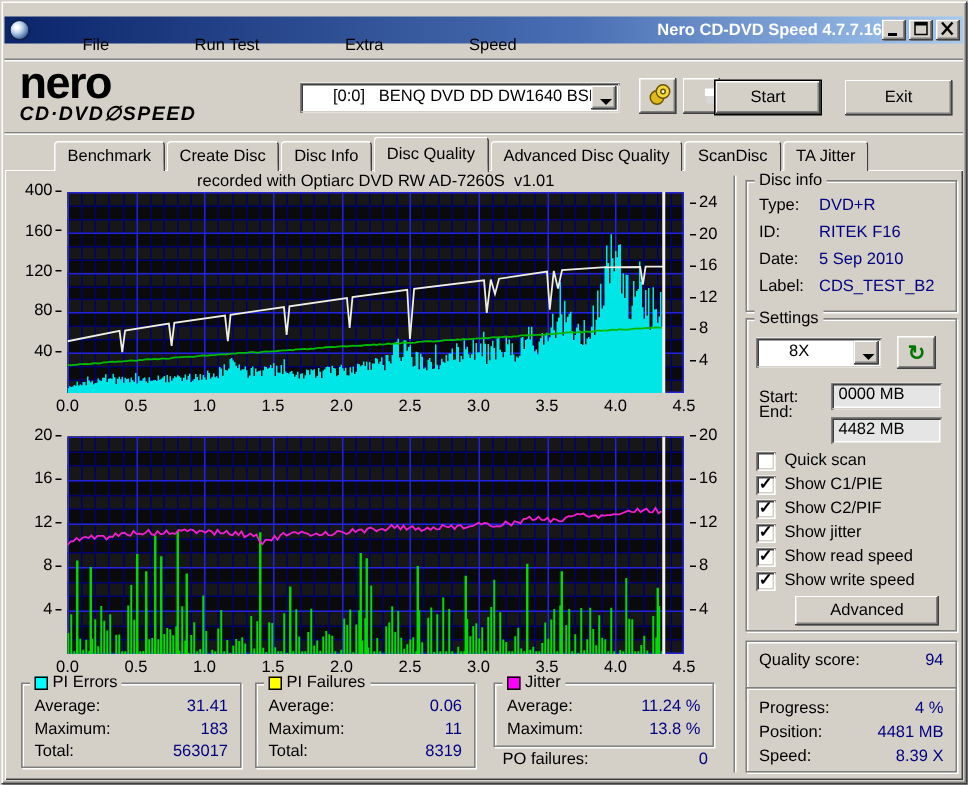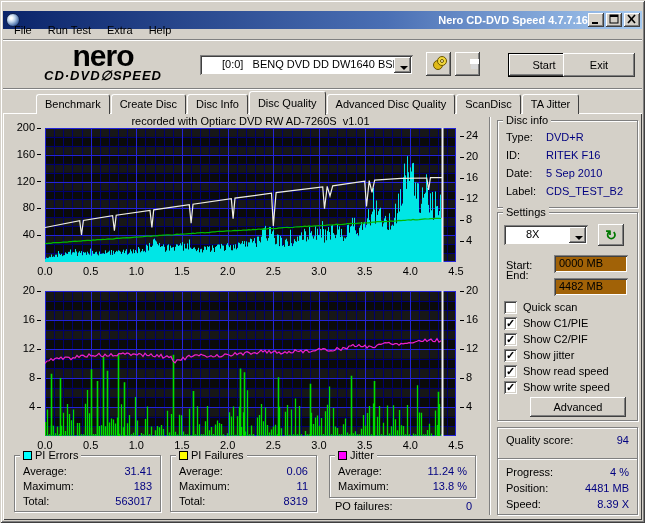--- a/index.html
+++ b/index.html
@@ -11,24 +11,24 @@
     background:linear-gradient(90deg,#0a246a,#4a6fb4 60%,#a6caf0);display:flex;align-items:center;padding:0 2px;text-align:right;}
   .app-icon{width:14px;height:14px;border-radius:50%;margin:0 3px 0 1px;flex:0 0 auto;
     background:radial-gradient(circle at 35% 35%,#ffffff 10%,#bcd2ea 35%,#4a6fa8 70%,#20345c 95%);
     border:1px solid #10204a;}
   .title-text{color:#fff;font-weight:bold;font-size:11px;flex:1;white-space:pre;overflow:hidden;}
   .win-buttons{display:flex;gap:2px;}
   .tbtn{width:16px;height:14px;padding:0;background:#d4d0c8;border:0;position:relative;cursor:default;
     box-shadow:inset -1px -1px 0 #404040,inset 1px 1px 0 #fff,inset -2px -2px 0 #808080,inset 2px 2px 0 #d4d0c8;}
   .tbtn svg{position:absolute;left:2px;top:1px;}
   .menubar{position:absolute;left:3px;top:21px;width:639px;height:18px;display:flex;align-items:center;padding-left:4px;gap:2px;}
-  .menu-item{padding:1px 7px;}
+  .menu-item{padding:1px 7px;margin-left:41px;}
   .divider{position:absolute;left:3px;width:639px;height:2px;border-top:1px solid #808080;border-bottom:1px solid #fff;}
   .header{position:absolute;left:3px;top:41px;width:639px;height:47px;}
-  .logo{position:absolute;left:10px;top:0px;width:180px;text-align:center;line-height:1;}
+  .logo{position:absolute;left:10px;top:0px;width:180px;text-align:left;line-height:1;}
   .logo-1{font-size:30px;font-weight:bold;letter-spacing:-1px;display:block;margin-bottom:-2px;}
   .logo-2{font-size:13px;font-weight:bold;font-style:italic;letter-spacing:1px;display:block;}
   .combo{position:absolute;left:197px;top:14px;width:213px;height:20px;background:#fff;
     box-shadow:inset 1px 1px 0 #808080,inset -1px -1px 0 #d4d0c8,inset 2px 2px 0 #404040,inset -2px -2px 0 #fff;}
   .combo-text{position:absolute;left:22px;top:3px;white-space:pre;}
   .combo-btn{position:absolute;right:2px;top:2px;width:17px;height:16px;background:#d4d0c8;border:0;
     box-shadow:inset -1px -1px 0 #404040,inset 1px 1px 0 #fff,inset -2px -2px 0 #808080,inset 2px 2px 0 #d4d0c8;}
   .arrow-down{width:0;height:0;border-left:4px solid transparent;border-right:4px solid transparent;border-top:4px solid #000;display:inline-block;}
   .btn{background:#d4d0c8;border:0;font-family:"Liberation Sans",sans-serif;font-size:11px;cursor:default;
     box-shadow:inset -1px -1px 0 #404040,inset 1px 1px 0 #fff,inset -2px -2px 0 #808080,inset 2px 2px 0 #d4d0c8;}
@@ -55,21 +55,21 @@
   .axlab-r::before{content:"";display:inline-block;width:4px;height:1px;background:#000;vertical-align:middle;margin-right:2px;}
   .axlab-x{text-align:center;}
   .vgroove{position:absolute;width:2px;border-left:1px solid #808080;border-right:1px solid #fff;}
   .groupbox{position:absolute;border:1px solid #808080;box-shadow:inset 1px 1px 0 #fff,1px 1px 0 #fff;background:#d4d0c8;}
   .gb-legend{position:absolute;top:-7px;left:5px;background:#d4d0c8;padding:0 3px;white-space:nowrap;display:flex;align-items:center;gap:3px;}
   .swatch{display:inline-block;width:9px;height:9px;border:1px solid #000;}
   .row{position:absolute;left:8px;right:8px;height:14px;}
   .row .lbl{position:absolute;left:0;}
   .row .val{position:absolute;right:0;color:#000080;white-space:pre;}
   .val-left{position:absolute;color:#000080;white-space:pre;}
-  .field{position:absolute;background:#a16207;box-shadow:inset 1px 1px 0 #808080,inset -1px -1px 0 #d4d0c8,inset 2px 2px 0 #404040,inset -2px -2px 0 #fff;}
+  .field{position:absolute;background:#e5e5e5;box-shadow:inset 1px 1px 0 #808080,inset -1px -1px 0 #d4d0c8,inset 2px 2px 0 #404040,inset -2px -2px 0 #fff;}
   .field span{position:absolute;left:5px;top:2px;white-space:pre;}
   .cb-row{position:absolute;left:6px;right:4px;height:14px;}
   .cb-box{position:absolute;left:0;top:0;width:13px;height:13px;background:#fff;text-align:center;line-height:12px;font-size:11px;font-weight:bold;
     box-shadow:inset 1px 1px 0 #808080,inset -1px -1px 0 #fff,inset 2px 2px 0 #404040,inset -2px -2px 0 #d4d0c8;}
   .cb-lbl{position:absolute;left:19px;top:0;}
 </style>
 </head>
 <body>
 
 <div class="stage">
@@ -95,21 +95,21 @@
             <line x1="9" y1="1" x2="2" y2="9" stroke="#000" stroke-width="1.6"></line>
           </svg>
         </button>
     </span>
   </div>
 
   <div class="menubar">
     <span class="menu-item">File</span>
     <span class="menu-item">Run Test</span>
     <span class="menu-item">Extra</span>
-    <span class="menu-item">Help</span>
+    <span class="menu-item">Speed</span>
   </div>
   <div class="divider" style="top:39px"></div>
 
   <div class="header">
     <div class="logo">
       <span class="logo-1">nero</span>
       <span class="logo-2">CD·DVD∅SPEED</span>
     </div>
     <div class="combo">
       <span class="combo-text">[0:0]   BENQ DVD DD DW1640 BSLB</span>
@@ -118,21 +118,21 @@
     <button class="btn btn-sm" style="left:423px">
       <svg class="eject-glyph" width="16" height="16">
         <circle cx="6" cy="10" r="4.5" fill="#e0ba18" stroke="#6a5400"></circle>
         <circle cx="10" cy="6" r="4.5" fill="#f2d83a" stroke="#6a5400"></circle>
         <circle cx="10" cy="6" r="1.5" fill="#fff8d0" stroke="#6a5400"></circle>
       </svg>
     </button>
     <button class="btn btn-sm" style="left:452px">
       <span class="floppy"><span class="shutter"></span><span class="label"></span></span>
     </button>
-    <button class="btn btn-main btn-default" style="left:505px">Start</button>
+    <button class="btn btn-main btn-default" style="left:473px">Start</button>
     <button class="btn btn-main" style="left:560px">Exit</button>
   </div>
   <div class="divider" style="top:88px"></div>
 
   <div class="tabstrip">
     <div class="tab">Benchmark</div>
     <div class="tab">Create Disc</div>
     <div class="tab">Disc Info</div>
     <div class="tab active">Disc Quality</div>
     <div class="tab">Advanced Disc Quality</div>
@@ -159,21 +159,21 @@
         <path d="M0.5,0V134M46.5,0V134M91.5,0V134M137.5,0V134M183.5,0V134M228.5,0V134M274.5,0V134M320.5,0V134M365.5,0V134M410.5,0V134M0,107.5H411M0,80.5H411M0,54.5H411M0,27.5H411M0,0.5H411M0.5,0V134M0,133.5H411" stroke="#2424d8" stroke-width="1" fill="none"></path>
         <path d="M0.5,134V130.9M1.5,134V129.5M2.5,134V130.0M3.5,134V129.7M4.5,134V128.7M5.5,134V129.1M6.5,134V126.5M7.5,134V129.0M8.5,134V128.4M9.5,134V128.9M10.5,134V126.7M11.5,134V126.6M12.5,134V128.9M13.5,134V123.0M14.5,134V125.7M15.5,134V126.9M16.5,134V125.9M17.5,134V128.1M18.5,134V127.3M19.5,134V127.1M20.5,134V124.4M21.5,134V125.5M22.5,134V126.0M23.5,134V123.9M24.5,134V123.8M25.5,134V121.5M26.5,134V126.6M27.5,134V124.5M28.5,134V124.1M29.5,134V124.5M30.5,134V121.1M31.5,134V123.5M32.5,134V128.0M33.5,134V124.5M34.5,134V123.2M35.5,134V124.9M36.5,134V123.1M37.5,134V127.2M38.5,134V123.9M39.5,134V124.7M40.5,134V124.3M41.5,134V126.8M42.5,134V123.7M43.5,134V125.5M44.5,134V126.6M45.5,134V120.6M46.5,134V127.7M47.5,134V122.9M48.5,134V125.8M49.5,134V125.9M50.5,134V124.2M51.5,134V123.7M52.5,134V126.3M53.5,134V127.4M54.5,134V123.5M55.5,134V125.9M56.5,134V125.8M57.5,134V125.5M58.5,134V125.3M59.5,134V126.0M60.5,134V122.3M61.5,134V125.2M62.5,134V124.5M63.5,134V123.7M64.5,134V122.7M65.5,134V126.8M66.5,134V122.0M67.5,134V126.9M68.5,134V122.8M69.5,134V125.9M70.5,134V124.1M71.5,134V122.8M72.5,134V123.5M73.5,134V122.2M74.5,134V122.8M75.5,134V123.7M76.5,134V126.0M77.5,134V123.8M78.5,134V121.7M79.5,134V125.1M80.5,134V122.7M81.5,134V121.2M82.5,134V126.6M83.5,134V125.9M84.5,134V124.7M85.5,134V121.3M86.5,134V123.3M87.5,134V125.5M88.5,134V121.4M89.5,134V125.1M90.5,134V122.0M91.5,134V123.5M92.5,134V125.2M93.5,134V119.0M94.5,134V120.6M95.5,134V124.3M96.5,134V123.1M97.5,134V121.0M98.5,134V123.5M99.5,134V122.8M100.5,134V124.2M101.5,134V116.7M102.5,134V117.7M103.5,134V122.5M104.5,134V114.9M105.5,134V118.7M106.5,134V119.0M107.5,134V117.6M108.5,134V111.4M109.5,134V110.6M110.5,134V112.4M111.5,134V113.5M112.5,134V115.9M113.5,134V117.3M114.5,134V115.0M115.5,134V119.0M116.5,134V118.2M117.5,134V118.2M118.5,134V116.4M119.5,134V118.9M120.5,134V123.8M121.5,134V122.4M122.5,134V117.3M123.5,134V116.4M124.5,134V122.6M125.5,134V117.6M126.5,134V119.8M127.5,134V119.3M128.5,134V119.0M129.5,134V122.7M130.5,134V118.8M131.5,134V116.3M132.5,134V116.6M133.5,134V117.9M134.5,134V117.2M135.5,134V115.3M136.5,134V117.4M137.5,134V114.0M138.5,134V122.7M139.5,134V115.8M140.5,134V120.4M141.5,134V120.5M142.5,134V115.4M143.5,134V121.4M144.5,134V111.5M145.5,134V119.6M146.5,134V120.7M147.5,134V121.0M148.5,134V119.8M149.5,134V119.3M150.5,134V121.2M151.5,134V123.1M152.5,134V121.8M153.5,134V119.8M154.5,134V124.3M155.5,134V121.2M156.5,134V120.8M157.5,134V124.4M158.5,134V122.1M159.5,134V118.4M160.5,134V118.8M161.5,134V121.8M162.5,134V118.2M163.5,134V118.9M164.5,134V118.2M165.5,134V123.9M166.5,134V122.5M167.5,134V117.3M168.5,134V119.9M169.5,134V124.0M170.5,134V119.0M171.5,134V118.1M172.5,134V116.7M173.5,134V116.4M174.5,134V116.6M175.5,134V120.6M176.5,134V115.9M177.5,134V117.4M178.5,134V117.6M179.5,134V122.9M180.5,134V122.0M181.5,134V116.7M182.5,134V115.2M183.5,134V117.5M184.5,134V119.1M185.5,134V117.1M186.5,134V122.2M187.5,134V122.3M188.5,134V116.8M189.5,134V120.4M190.5,134V116.3M191.5,134V121.3M192.5,134V119.9M193.5,134V114.5M194.5,134V114.9M195.5,134V116.2M196.5,134V115.3M197.5,134V113.0M198.5,134V116.0M199.5,134V113.1M200.5,134V118.6M201.5,134V113.4M202.5,134V118.5M203.5,134V114.3M204.5,134V114.4M205.5,134V110.6M206.5,134V111.1M207.5,134V114.5M208.5,134V113.0M209.5,134V110.1M210.5,134V115.3M211.5,134V118.9M212.5,134V108.6M213.5,134V108.6M214.5,134V112.9M215.5,134V114.4M216.5,134V108.7M217.5,134V101.4M218.5,134V100.4M219.5,134V99.9M220.5,134V97.9M221.5,134V110.3M222.5,134V112.7M223.5,134V110.0M224.5,134V98.9M225.5,134V99.0M226.5,134V105.9M227.5,134V103.4M228.5,134V102.1M229.5,134V110.0M230.5,134V116.3M231.5,134V115.8M232.5,134V106.5M233.5,134V106.8M234.5,134V118.1M235.5,134V107.8M236.5,134V109.8M237.5,134V117.8M238.5,134V117.0M239.5,134V118.8M240.5,134V111.8M241.5,134V110.7M242.5,134V113.4M243.5,134V118.0M244.5,134V117.6M245.5,134V101.7M246.5,134V115.1M247.5,134V118.1M248.5,134V115.5M249.5,134V111.2M250.5,134V113.1M251.5,134V113.8M252.5,134V108.6M253.5,134V112.9M254.5,134V107.6M255.5,134V107.6M256.5,134V104.3M257.5,134V111.9M258.5,134V111.7M259.5,134V100.8M260.5,134V103.3M261.5,134V113.4M262.5,134V109.1M263.5,134V111.5M264.5,134V98.8M265.5,134V104.8M266.5,134V103.2M267.5,134V108.2M268.5,134V110.6M269.5,134V108.2M270.5,134V98.3M271.5,134V111.8M272.5,134V100.7M273.5,134V107.0M274.5,134V106.8M275.5,134V101.0M276.5,134V109.5M277.5,134V93.1M278.5,134V101.1M279.5,134V114.6M280.5,134V101.4M281.5,134V112.2M282.5,134V102.9M283.5,134V99.1M284.5,134V104.0M285.5,134V111.6M286.5,134V97.6M287.5,134V97.1M288.5,134V105.1M289.5,134V106.7M290.5,134V110.1M291.5,134V106.7M292.5,134V96.5M293.5,134V101.5M294.5,134V98.4M295.5,134V108.9M296.5,134V100.9M297.5,134V108.3M298.5,134V113.0M299.5,134V109.6M300.5,134V110.5M301.5,134V109.1M302.5,134V97.1M303.5,134V96.7M304.5,134V104.7M305.5,134V98.7M306.5,134V97.8M307.5,134V89.8M308.5,134V98.4M309.5,134V89.8M310.5,134V102.3M311.5,134V106.1M312.5,134V105.0M313.5,134V108.1M314.5,134V99.7M315.5,134V97.4M316.5,134V94.0M317.5,134V101.9M318.5,134V95.5M319.5,134V93.9M320.5,134V99.5M321.5,134V96.8M322.5,134V90.3M323.5,134V81.2M324.5,134V92.1M325.5,134V97.4M326.5,134V86.3M327.5,134V83.6M328.5,134V60.0M329.5,134V81.5M330.5,134V95.6M331.5,134V72.5M332.5,134V86.9M333.5,134V83.2M334.5,134V81.1M335.5,134V79.8M336.5,134V92.7M337.5,134V98.6M338.5,134V95.4M339.5,134V90.4M340.5,134V87.9M341.5,134V92.3M342.5,134V101.4M343.5,134V102.0M344.5,134V85.3M345.5,134V101.5M346.5,134V97.7M347.5,134V96.6M348.5,134V97.8M349.5,134V89.8M350.5,134V75.7M351.5,134V95.3M352.5,134V85.2M353.5,134V65.6M354.5,134V83.5M355.5,134V61.1M356.5,134V77.6M357.5,134V75.6M358.5,134V49.3M359.5,134V35.6M360.5,134V47.4M361.5,134V60.9M362.5,134V28.2M363.5,134V44.2M364.5,134V52.9M365.5,134V39.4M366.5,134V43.5M367.5,134V35.3M368.5,134V34.9M369.5,134V67.7M370.5,134V54.4M371.5,134V70.7M372.5,134V55.1M373.5,134V55.4M374.5,134V84.5M375.5,134V84.9M376.5,134V75.8M377.5,134V59.4M378.5,134V69.7M379.5,134V66.0M380.5,134V64.6M381.5,134V46.3M382.5,134V59.9M383.5,134V76.9M384.5,134V84.5M385.5,134V65.3M386.5,134V82.3M387.5,134V64.0M388.5,134V91.9M389.5,134V89.9M390.5,134V63.5M391.5,134V78.4M392.5,134V78.0M393.5,134V87.2M394.5,134V83.0M395.5,134V66.6M396.5,134V89.9M397.5,134V73.1" stroke="#00e6e6" stroke-width="1" fill="none"></path>
         <polyline points="0.0,99.5 34.7,92.6 36.5,106.8 38.4,92.4 67.6,87.7 69.4,102.6 71.2,87.2 105.0,82.4 106.9,99.5 108.7,81.9 144.3,76.7 146.1,95.3 148.0,76.2 186.3,70.7 188.1,90.6 190.0,70.1 226.5,65.2 228.3,97.9 231.1,64.6 277.7,58.9 279.5,80.6 282.2,58.4 285.0,68.0 287.7,57.8 319.7,53.1 321.5,78.5 324.2,52.6 327.0,64.4 329.7,52.1 356.2,50.3 381.8,50.0 383.6,61.8 385.4,49.7 397.3,49.7" stroke="#eeeee2" stroke-width="1.2" fill="none"></polyline>
         <polyline points="0,115.3 2,115.6 4,115.2 6,115.3 8,114.7 10,114.7 12,114.6 14,114.7 16,114.5 18,114.1 20,114.2 22,114.2 24,113.6 26,113.6 28,113.3 30,113.1 32,113.3 34,113.0 36,113.1 38,112.7 40,112.7 42,112.3 44,112.4 46,112.6 48,111.9 50,112.1 52,111.6 54,111.5 56,111.6 58,111.3 60,111.5 62,111.2 64,110.9 66,111.2 68,111.1 70,110.6 72,110.2 74,110.3 76,110.1 78,109.9 80,109.9 82,109.7 84,109.9 86,109.6 88,109.3 90,109.0 92,109.1 94,109.0 96,108.8 98,108.7 100,108.4 102,108.2 104,108.2 106,108.3 108,107.9 110,107.8 112,107.8 114,107.3 116,107.3 118,107.2 120,107.1 122,106.8 124,106.8 126,107.1 128,107.0 130,106.6 132,106.2 134,106.4 136,106.2 138,106.2 140,106.0 142,105.8 144,105.6 146,105.6 148,105.2 150,105.5 152,104.9 154,104.9 156,104.7 158,104.6 160,104.9 162,104.5 164,104.6 166,104.1 168,103.9 170,103.9 172,103.5 174,103.4 176,103.3 178,103.4 180,103.1 182,102.9 184,102.8 186,103.0 188,102.7 190,102.4 192,102.6 194,102.4 196,102.5 198,102.1 200,102.0 202,102.1 204,101.6 206,102.0 208,101.4 210,101.7 212,101.4 214,101.0 216,101.4 218,100.9 220,101.1 222,100.9 224,100.3 226,100.5 228,100.6 230,100.6 232,100.4 234,99.9 236,99.8 238,99.6 240,99.5 242,99.4 244,99.7 246,99.5 248,99.4 250,99.0 252,98.8 254,98.8 256,98.6 258,98.7 260,98.2 262,98.6 264,97.9 266,98.3 268,98.1 270,97.9 272,97.8 274,97.6 276,97.6 278,97.3 280,97.5 282,97.1 284,96.8 286,97.0 288,96.8 290,96.7 292,96.2 294,96.6 296,96.5 298,96.3 300,96.2 302,95.6 304,95.6 306,95.4 308,95.5 310,95.6 312,95.3 314,95.2 316,95.2 318,95.1 320,94.8 322,94.8 324,94.8 326,94.3 328,94.2 330,94.2 332,93.7 334,93.6 336,93.5 338,93.7 340,93.6 342,93.5 344,93.4 346,92.9 348,93.3 350,93.0 352,92.8 354,92.3 356,92.6 358,92.3 360,92.4 362,92.0 364,91.8 366,92.1 368,91.4 370,91.8 372,91.8 374,91.7 376,91.4 378,91.1 380,90.9 382,91.0 384,90.9 386,90.6 388,90.7 390,90.4 392,90.3 394,90.4 396,90.5 " stroke="#00bb00" stroke-width="1.2" fill="none"></polyline>
         <line x1="397.5" y1="0" x2="397.5" y2="134" stroke="#f0f0f0" stroke-width="2"></line>
       </svg>
       <div class="axlab axlab-l" style="left: -38px; top: 100.2px; width: 34px;">40</div>
       <div class="axlab axlab-l" style="left: -38px; top: 73.4px; width: 34px;">80</div>
       <div class="axlab axlab-l" style="left: -38px; top: 46.6px; width: 34px;">120</div>
       <div class="axlab axlab-l" style="left: -38px; top: 19.8px; width: 34px;">160</div>
-      <div class="axlab axlab-l" style="left: -38px; top: -7px; width: 34px;">200</div>
+      <div class="axlab axlab-l" style="left: -38px; top: -7px; width: 34px;">400</div>
       <div class="axlab axlab-r" style="left: 415px; top: 106.062px; width: 26px;">4</div>
       <div class="axlab axlab-r" style="left: 415px; top: 85.125px; width: 26px;">8</div>
       <div class="axlab axlab-r" style="left: 415px; top: 64.1875px; width: 26px;">12</div>
       <div class="axlab axlab-r" style="left: 415px; top: 43.25px; width: 26px;">16</div>
       <div class="axlab axlab-r" style="left: 415px; top: 22.3125px; width: 26px;">20</div>
       <div class="axlab axlab-r" style="left: 415px; top: 1.375px; width: 26px;">24</div>
       <div class="axlab axlab-x" style="left: -16px; top: 137px; width: 32px;">0.0</div>
       <div class="axlab axlab-x" style="left: 29.6667px; top: 137px; width: 32px;">0.5</div>
       <div class="axlab axlab-x" style="left: 75.3333px; top: 137px; width: 32px;">1.0</div>
       <div class="axlab axlab-x" style="left: 121px; top: 137px; width: 32px;">1.5</div>

